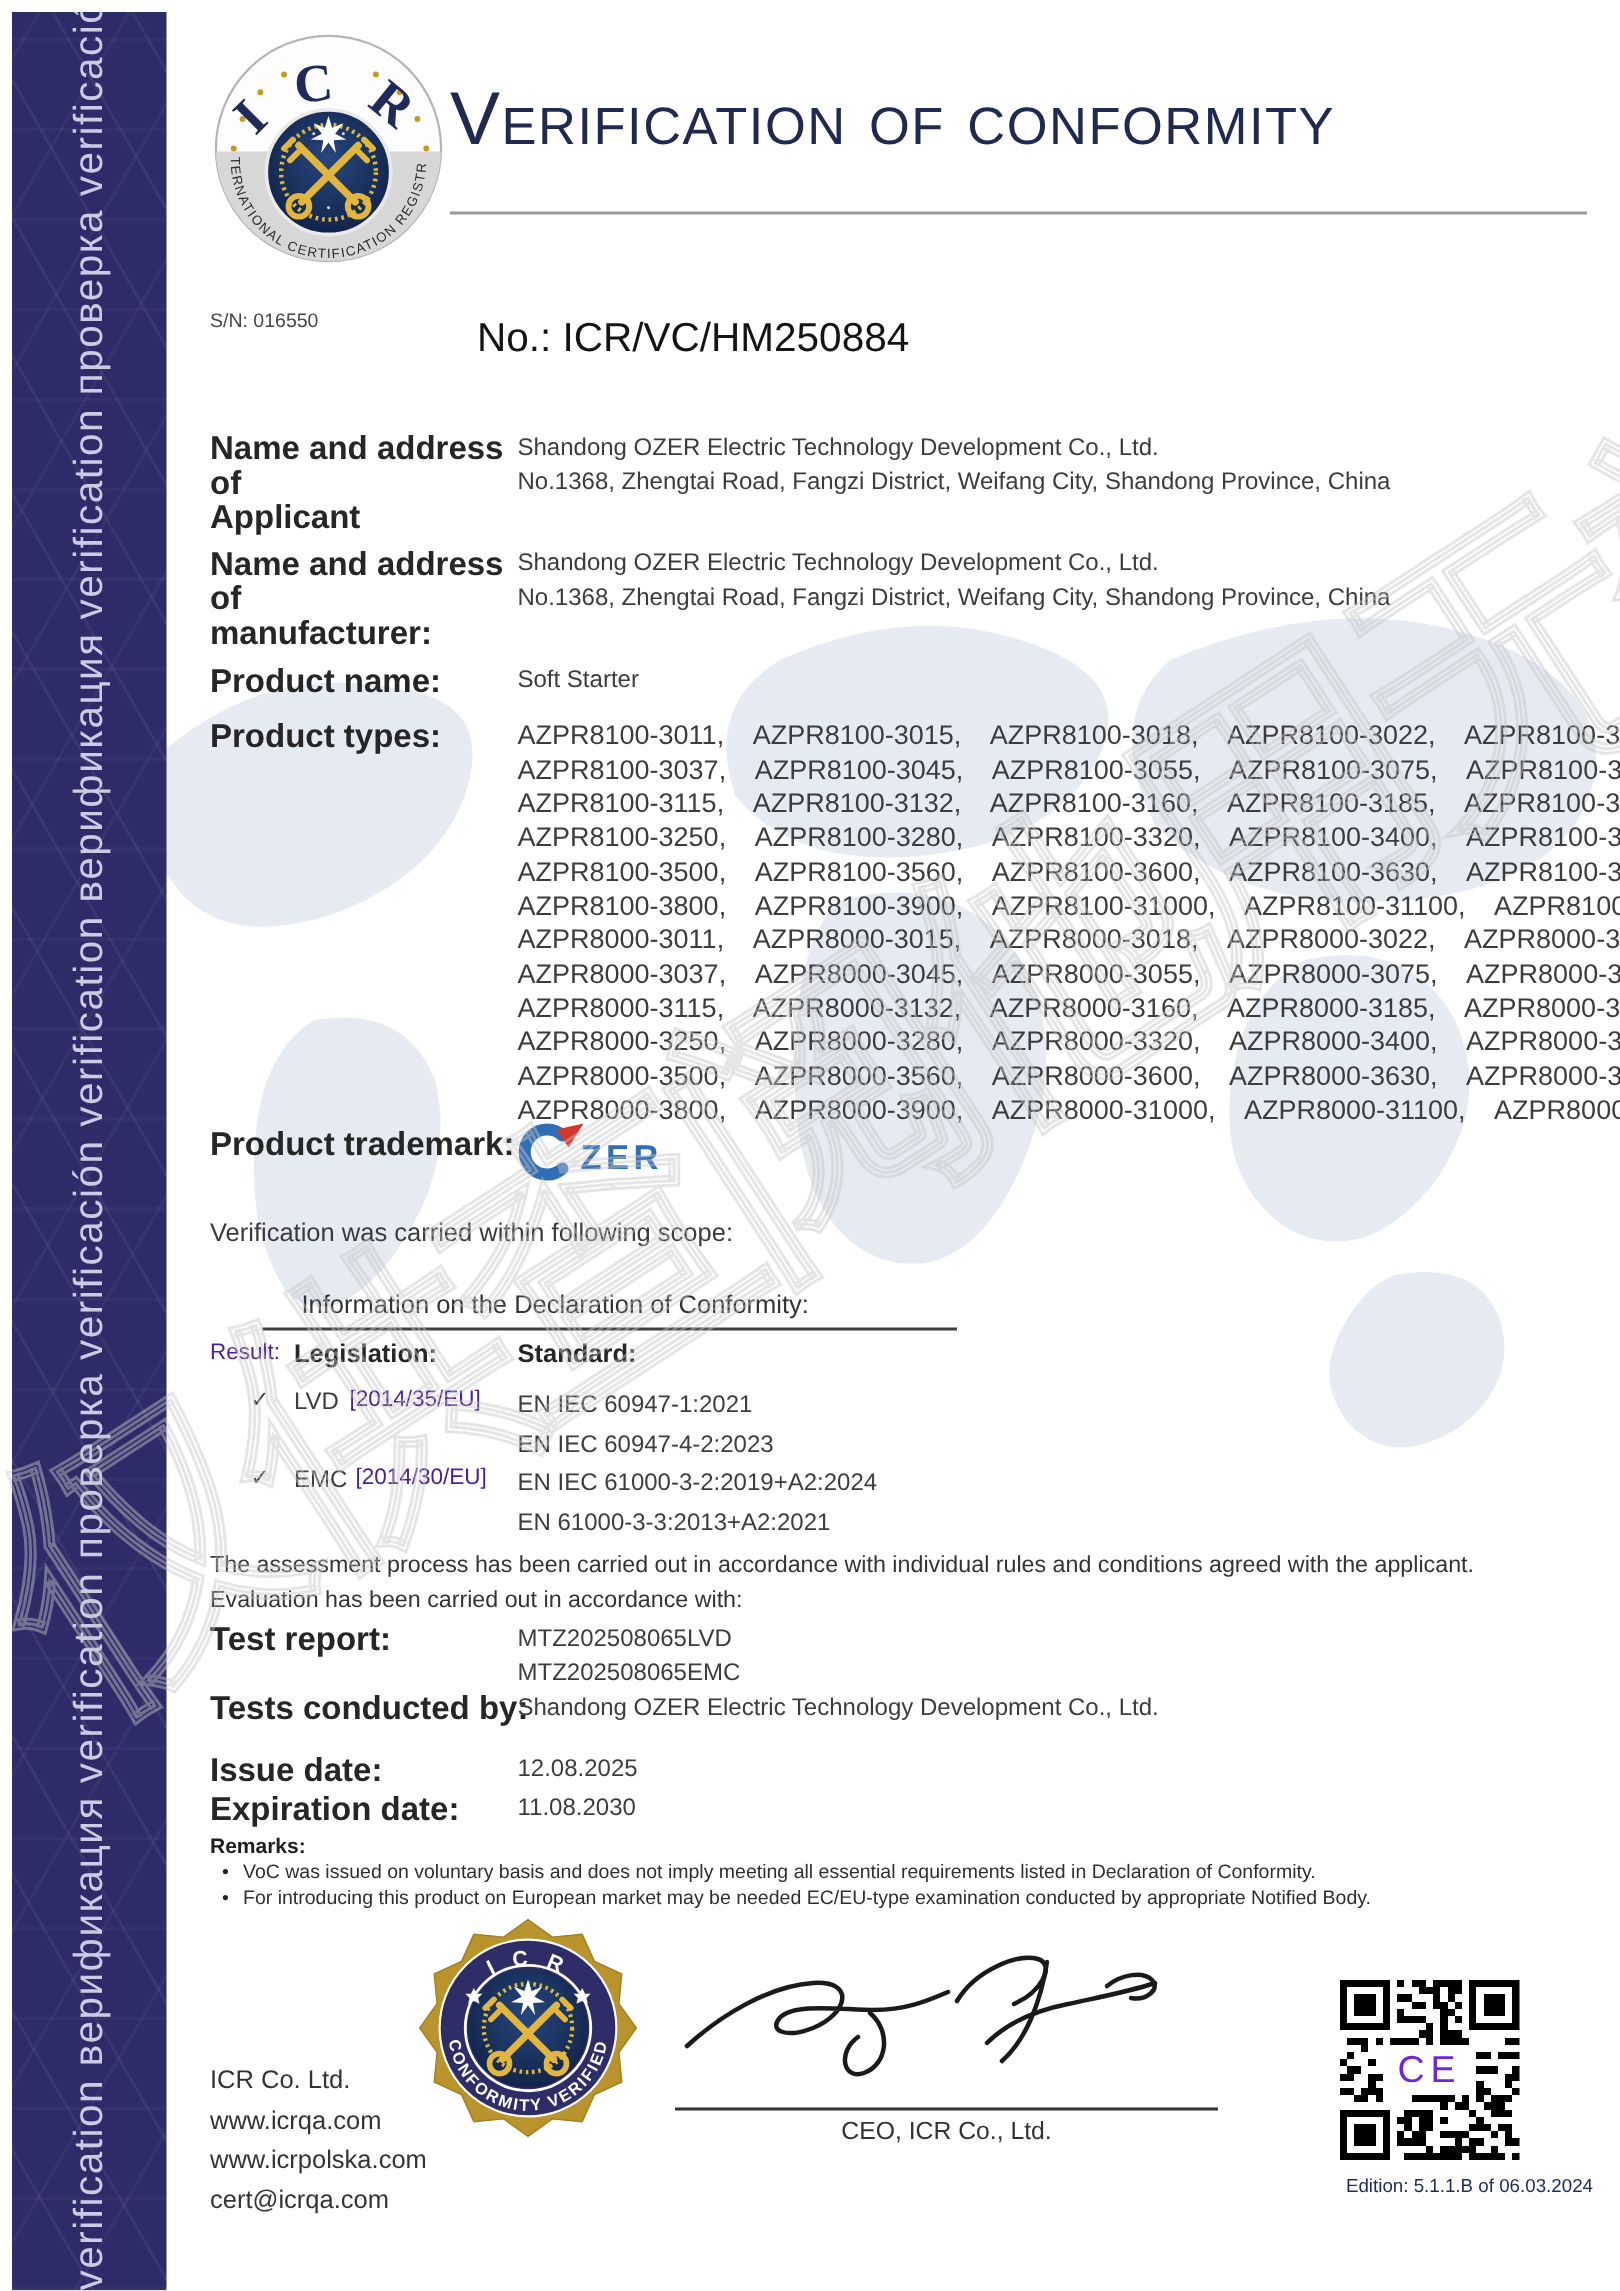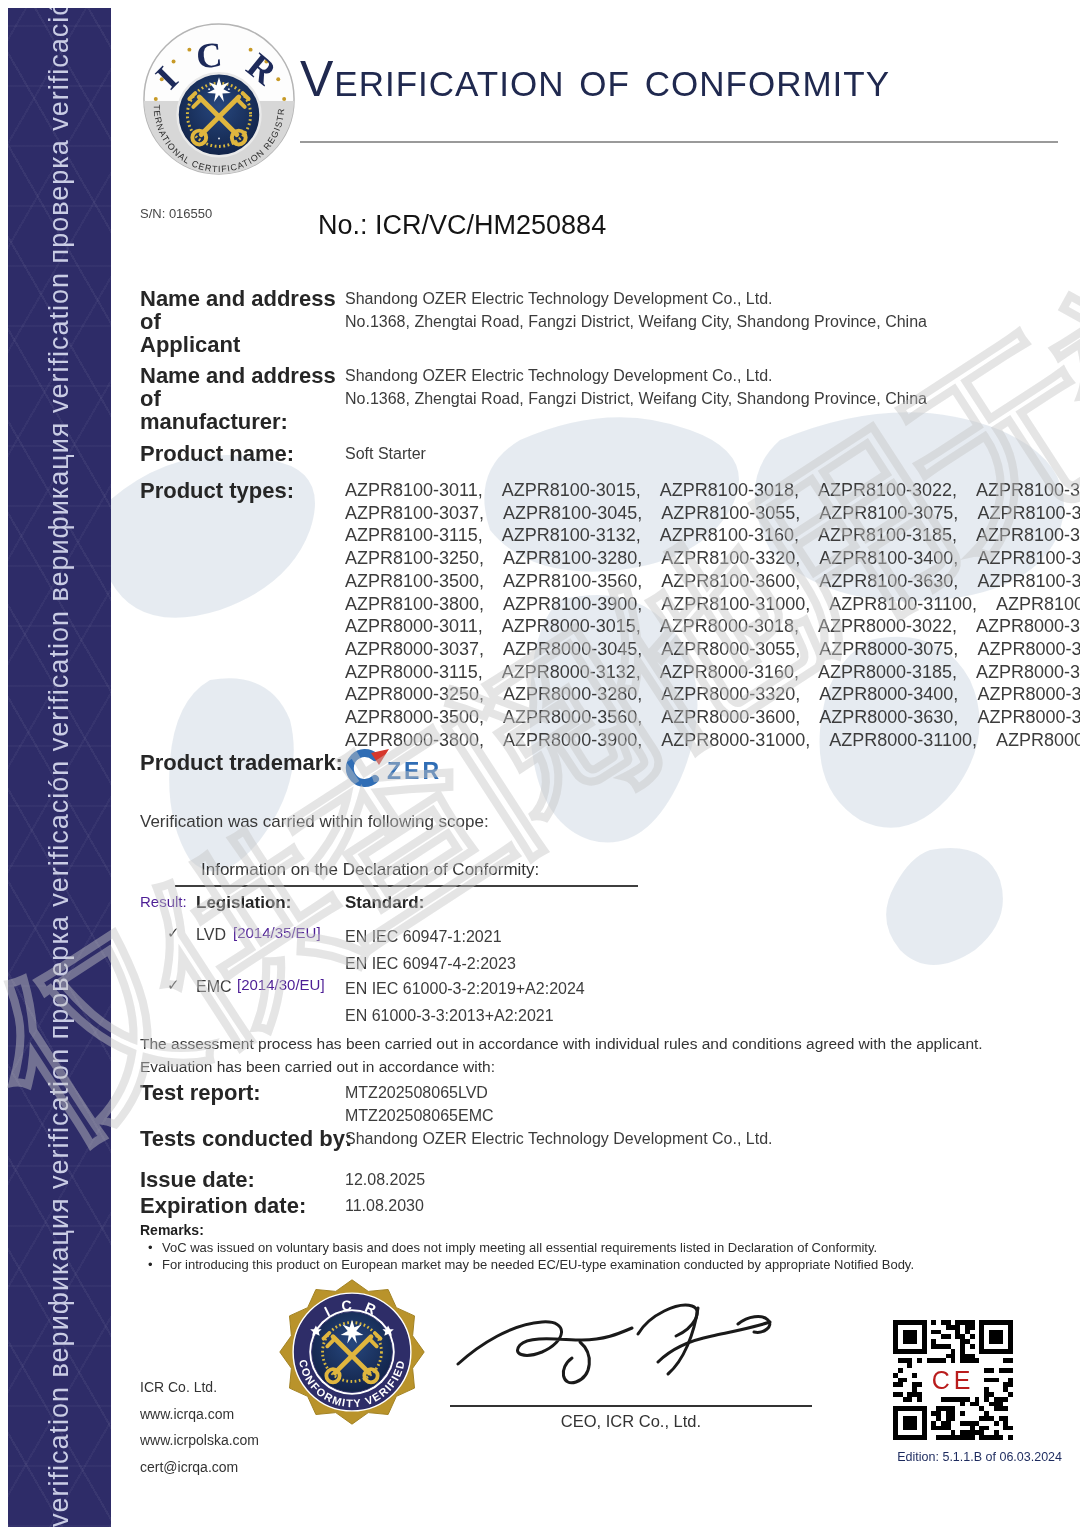--- a/index.html
+++ b/index.html
@@ -47,28 +47,28 @@
   .check{font-size:15px;color:#3d3d3d;}
   .para{left:140px;top:1032px;width:948px;font-size:15.5px;line-height:23px;color:#333;z-index:3;}
 
   .remarks-h{left:140px;top:1222px;font-size:14px;font-weight:bold;color:#1e1e1e;z-index:3;}
   .bullets{left:146px;top:1240px;width:930px;z-index:3;}
   .bullets .b{font-size:13px;line-height:16.8px;color:#2e2e2e;padding-left:16px;position:relative;}
   .bullets .b:before{content:"•";position:absolute;left:2px;top:0;font-size:13px;color:#222;}
 
   
   .contacts{left:140px;top:1374px;z-index:3;}
-  .contacts div{font-size:14px;line-height:26.5px;color:#333;}
+  .contacts div{font-size:17px;line-height:26.5px;color:#333;}
   .sig-svg{left:452px;top:1298px;z-index:3;}
   .sig-line{left:450px;top:1405px;width:362px;height:2px;background:#333;z-index:3;}
   .ceo{left:450px;top:1412px;width:362px;text-align:center;font-size:16.5px;color:#333;z-index:3;}
   .qr{left:893px;top:1320px;width:120px;height:120px;z-index:3;}
   .qr-ce{position:absolute;left:50%;top:50%;transform:translate(-50%,-50%);
      width:62px;height:32px;background:#fff;display:flex;align-items:center;justify-content:center;
-     font-size:25px;letter-spacing:4px;color:#b91c1c;font-weight:500;}
+     font-size:25px;letter-spacing:4px;color:#6d28d9;font-weight:500;}
   .edition{left:822px;top:1450px;width:240px;text-align:right;font-size:12.5px;color:#1c2a5e;z-index:3;}
 
   svg text{font-family:"Liberation Sans",sans-serif;}
   .serif{font-family:"Liberation Serif",serif;}
 </style>
 </head>
 <body>
 
 <div class="page">
 

